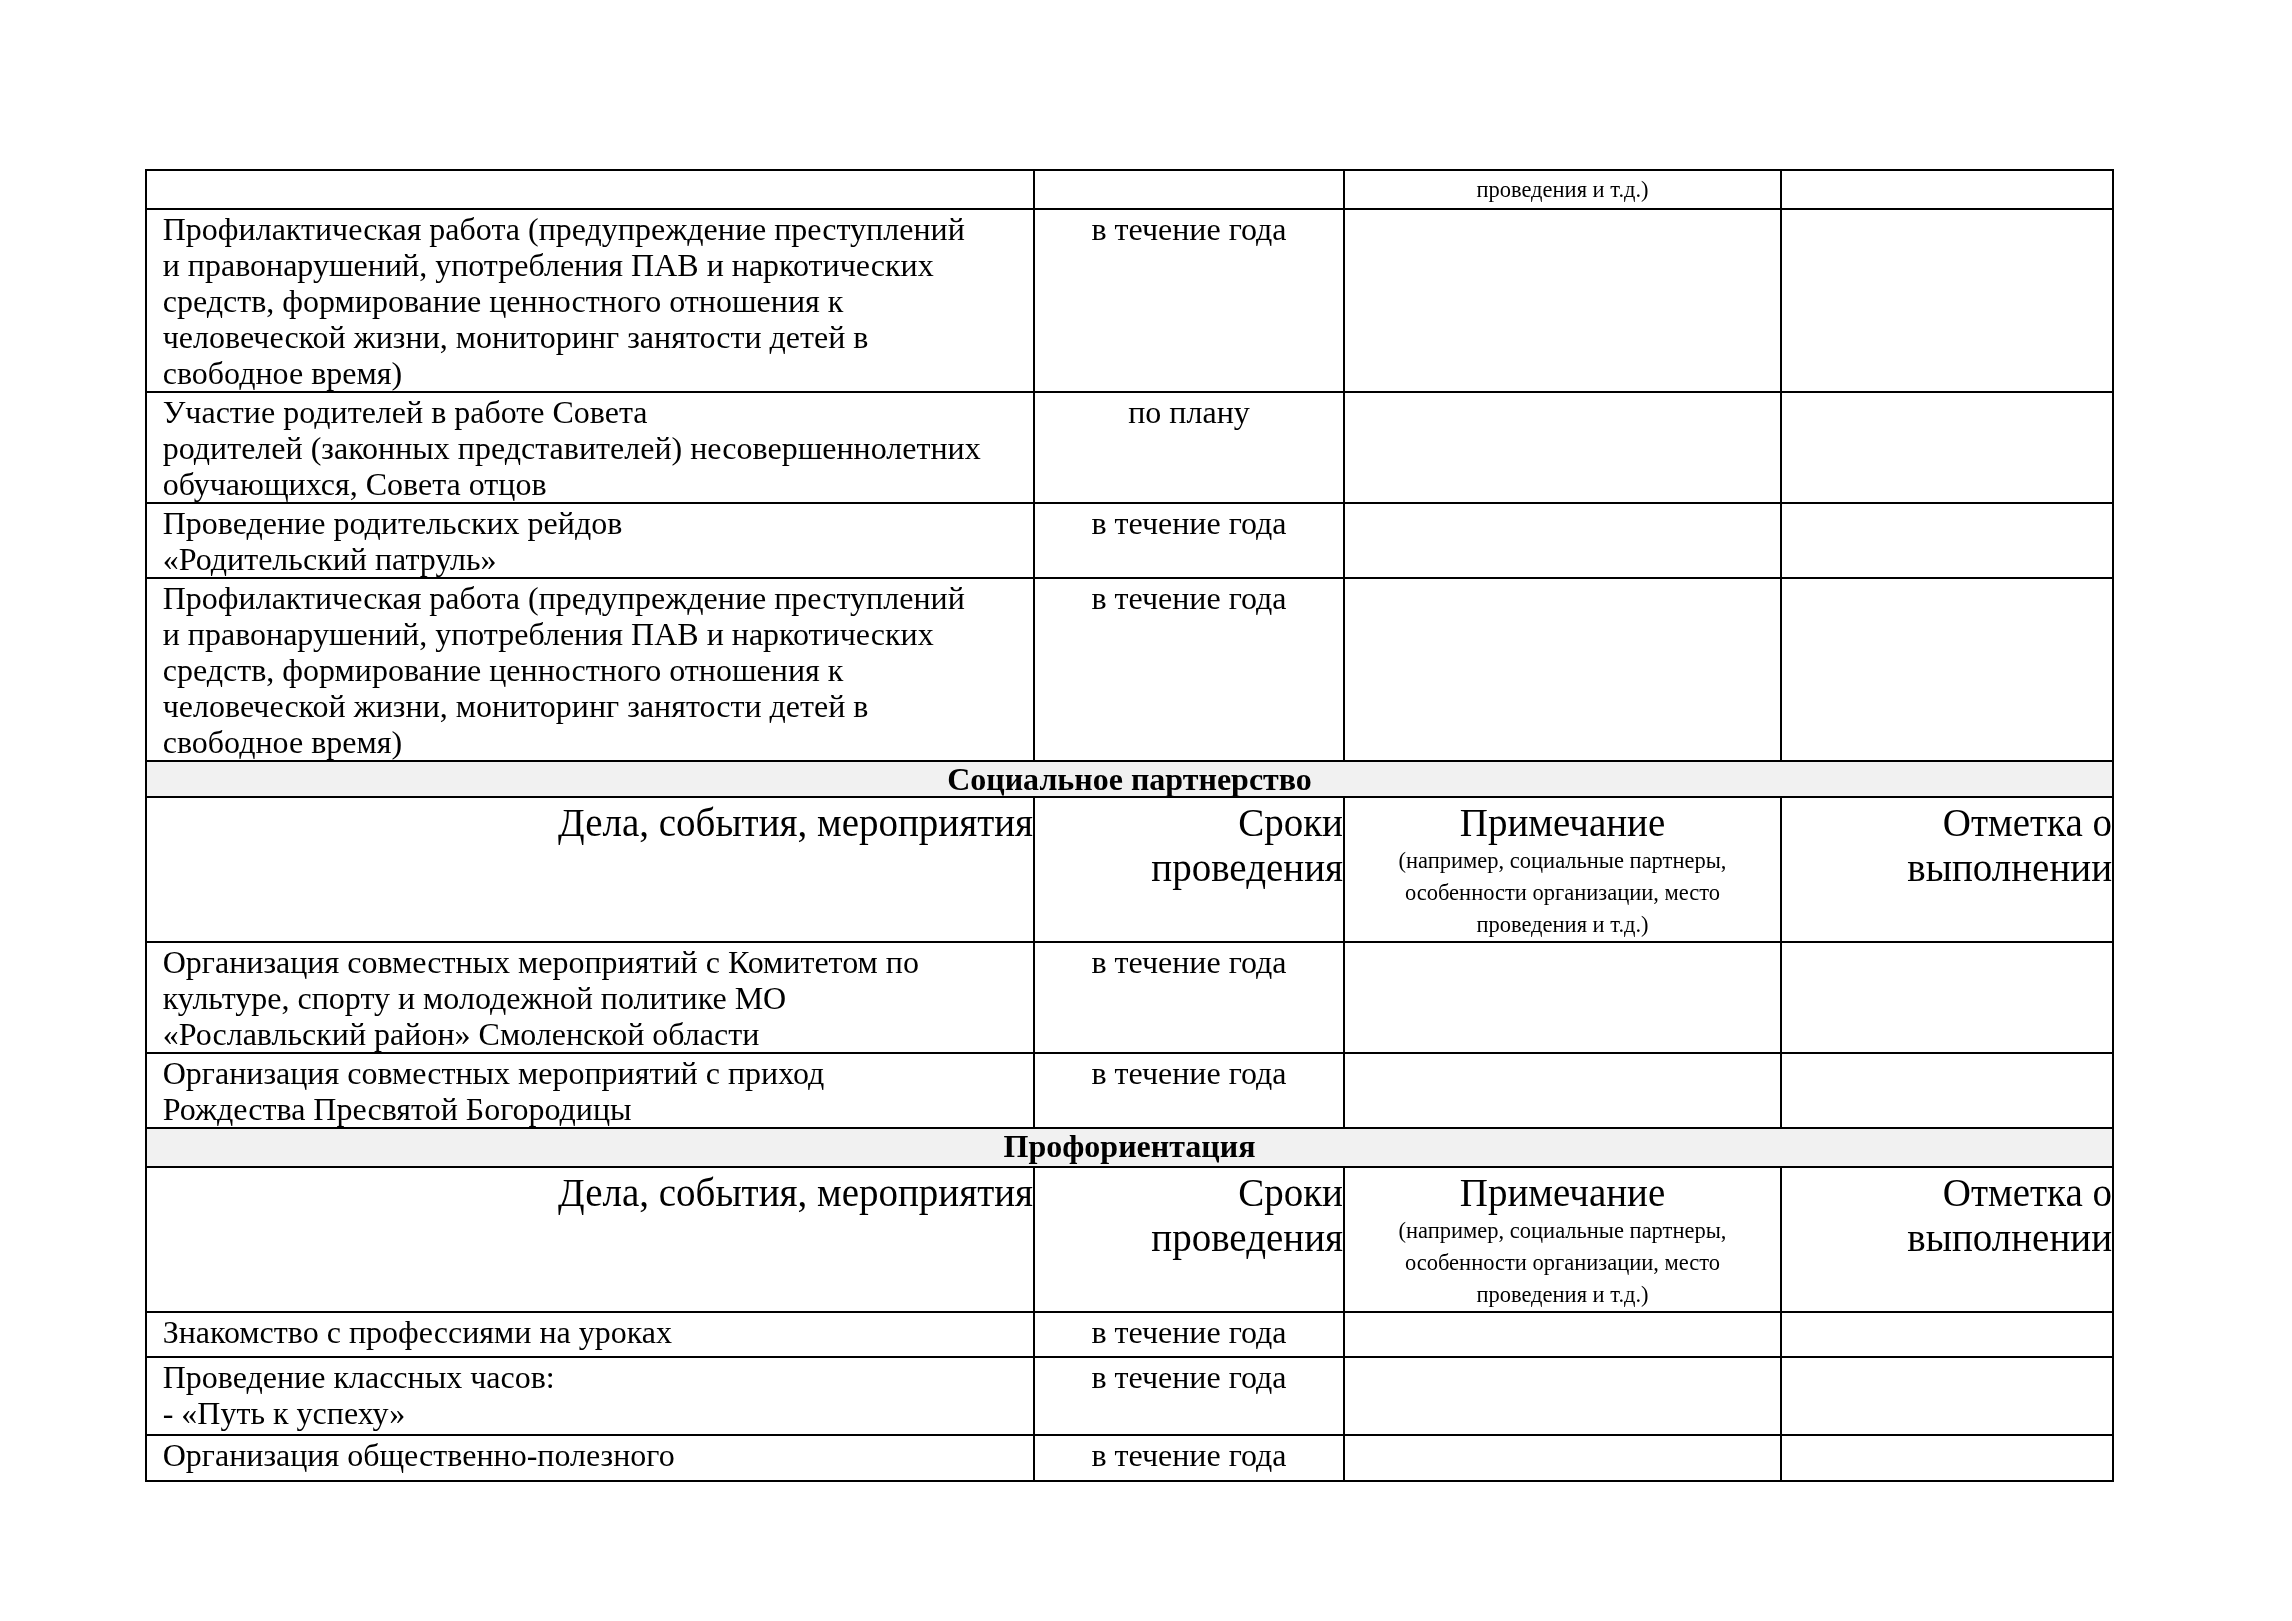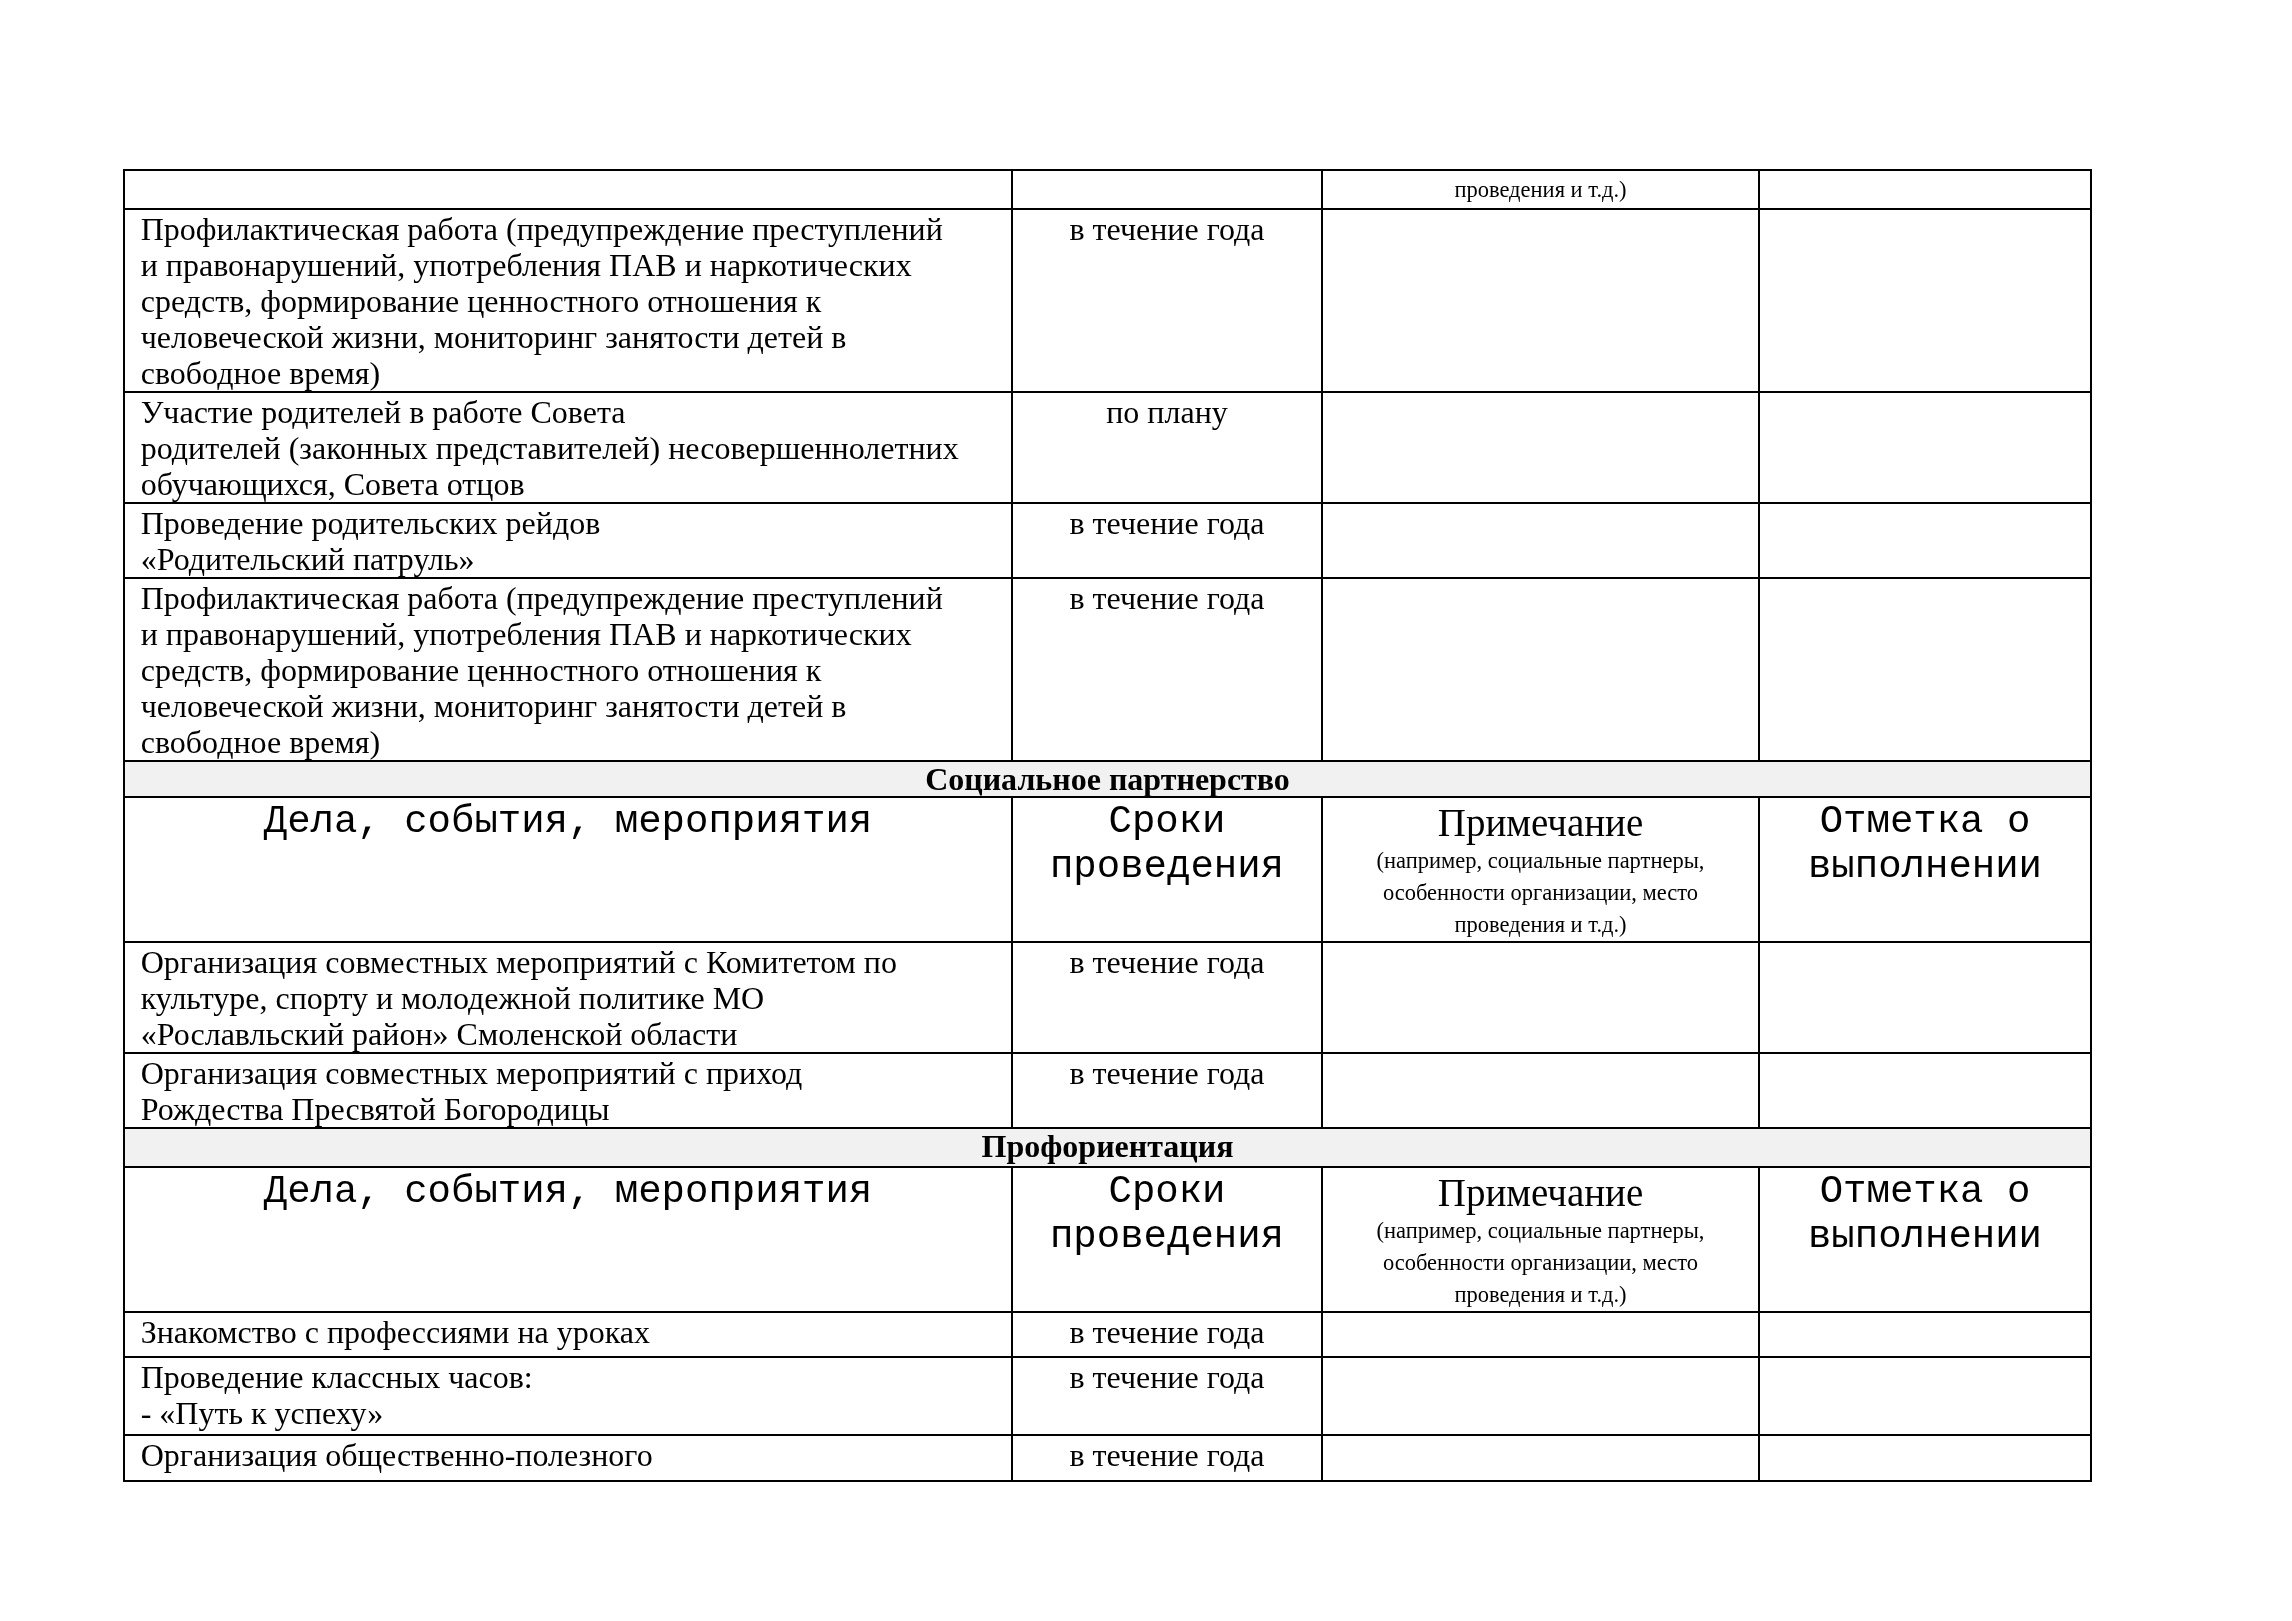--- a/index.html
+++ b/index.html
@@ -13,21 +13,21 @@
     color: #000000;
   }
   .page {
     position: relative;
     width: 2293px;
     height: 1621px;
     background: #ffffff;
   }
   table.plan {
     position: absolute;
-    left: 123px;
+    left: 145px;
     top: 169px;
     width: 1967px;
     border-collapse: collapse;
     table-layout: fixed;
     border: 2.9px solid #000000;
   }
   td {
     border-left: 2px solid #000000;
     border-right: 2px solid #000000;
     border-top: 2.9px solid #000000;
@@ -63,23 +63,22 @@
     font-weight: bold;
     font-size: 32px;
     line-height: 33px;
     text-align: center;
     padding: 1px 0 0 0;
   }
   
   .hdr-big {
     font-size: 39px;
     line-height: 45px;
-    text-align: center;
+    text-align: right;
     padding-top: 2px;
-    font-family: Liberation Mono, monospace;
   }
   .hdr-note { text-align: center; padding-top: 2px; }
   .hdr-note-title {
     font-size: 39px;
     line-height: 45px;
     text-align: center;
   }
   .hdr-note-sub {
     font-size: 22.5px;
     line-height: 32px;

